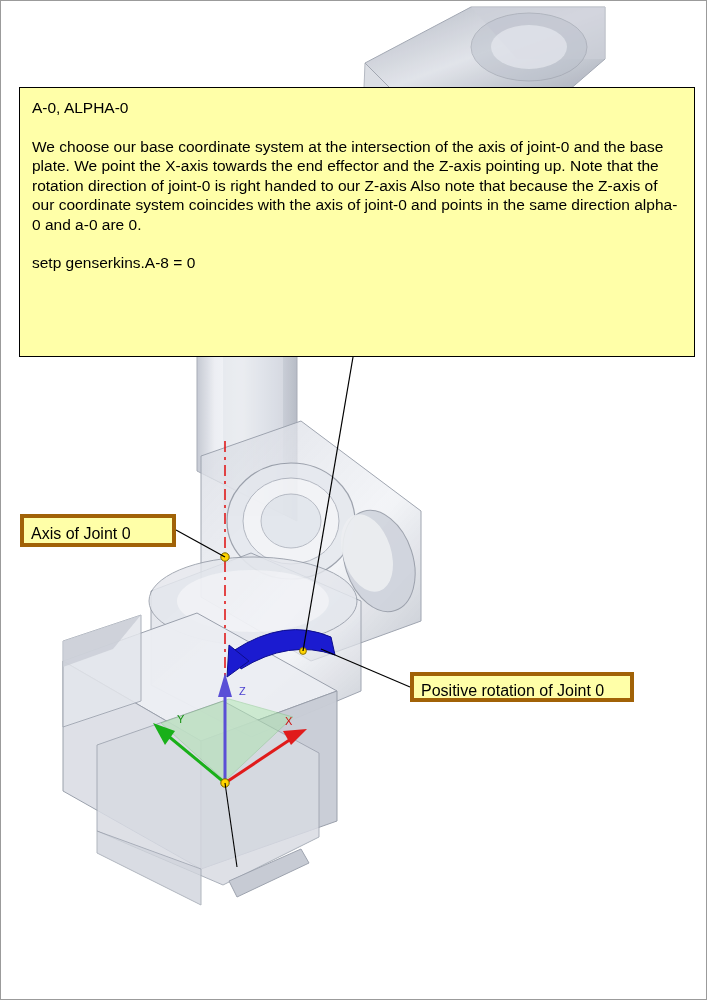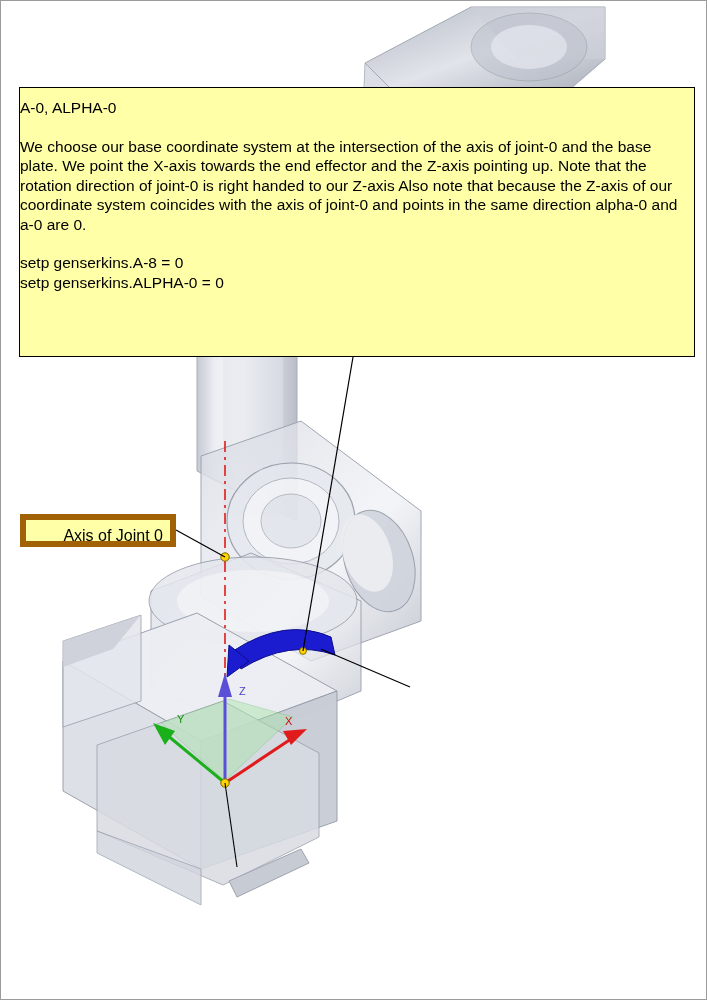--- a/index.html
+++ b/index.html
@@ -30,42 +30,41 @@
     position: absolute;
     background: #ffffa0;
     border: 1px solid #000000;
     box-sizing: border-box;
   }
   #main-note {
     left: 18px;
     top: 86px;
     width: 676px;
     height: 270px;
-    padding: 10px 12px 8px 0;
+    padding: 10px 12px 8px 12px;
     background: #ffffa8;
   }
   #main-note .note-line {
     font-size: 15.5px;
     line-height: 19.5px;
     color: #000000;
     white-space: pre-wrap;
   }
   #main-note .gap {
     height: 19px;
   }
   .tag {
     position: absolute;
     background: #ffffa8;
-    border: 6px solid #a16207;
+    border: 4px solid #a16207;
     font-size: 16px;
     color: #000000;
     padding: 3px 7px 4px 7px;
     box-sizing: border-box;
     white-space: nowrap;
-    text-align: right;
   }
   #tag-axis {
     left: 19px;
     top: 513px;
     width: 156px;
     height: 33px;
     line-height: 26px;
   }
   #tag-rotation {
     left: 409px;
@@ -190,19 +189,19 @@
     <line x1="409" y1="686" x2="320" y2="648" stroke="#000000" stroke-width="1.2"></line>
     <line x1="224" y1="782" x2="236" y2="866" stroke="#000000" stroke-width="1.1"></line>
   </svg>
 
   <div class="callout" id="main-note">
     <div class="note-line">A-0, ALPHA-0</div>
     <div class="gap"></div>
     <div class="note-line">We choose our base coordinate system at the intersection of the axis of joint-0 and the base plate. We point the X-axis towards the end effector and the Z-axis pointing up. Note that the rotation direction of joint-0 is right handed to our Z-axis Also note that because the Z-axis of our coordinate system coincides with the axis of joint-0 and points in the same direction alpha-0 and a-0 are 0.</div>
     <div class="gap"></div>
     <div class="note-line">setp genserkins.A-8 = 0</div>
-    <div class="note-line">setp genserkins.ALPHA-0 = 0</div>
   </div>
 
   <div class="tag" id="tag-axis">Axis of Joint 0</div>
 
+  <div class="tag" id="tag-rotation">Positive rotation of Joint 0</div>
 
 </div>
 
 </body></html>

